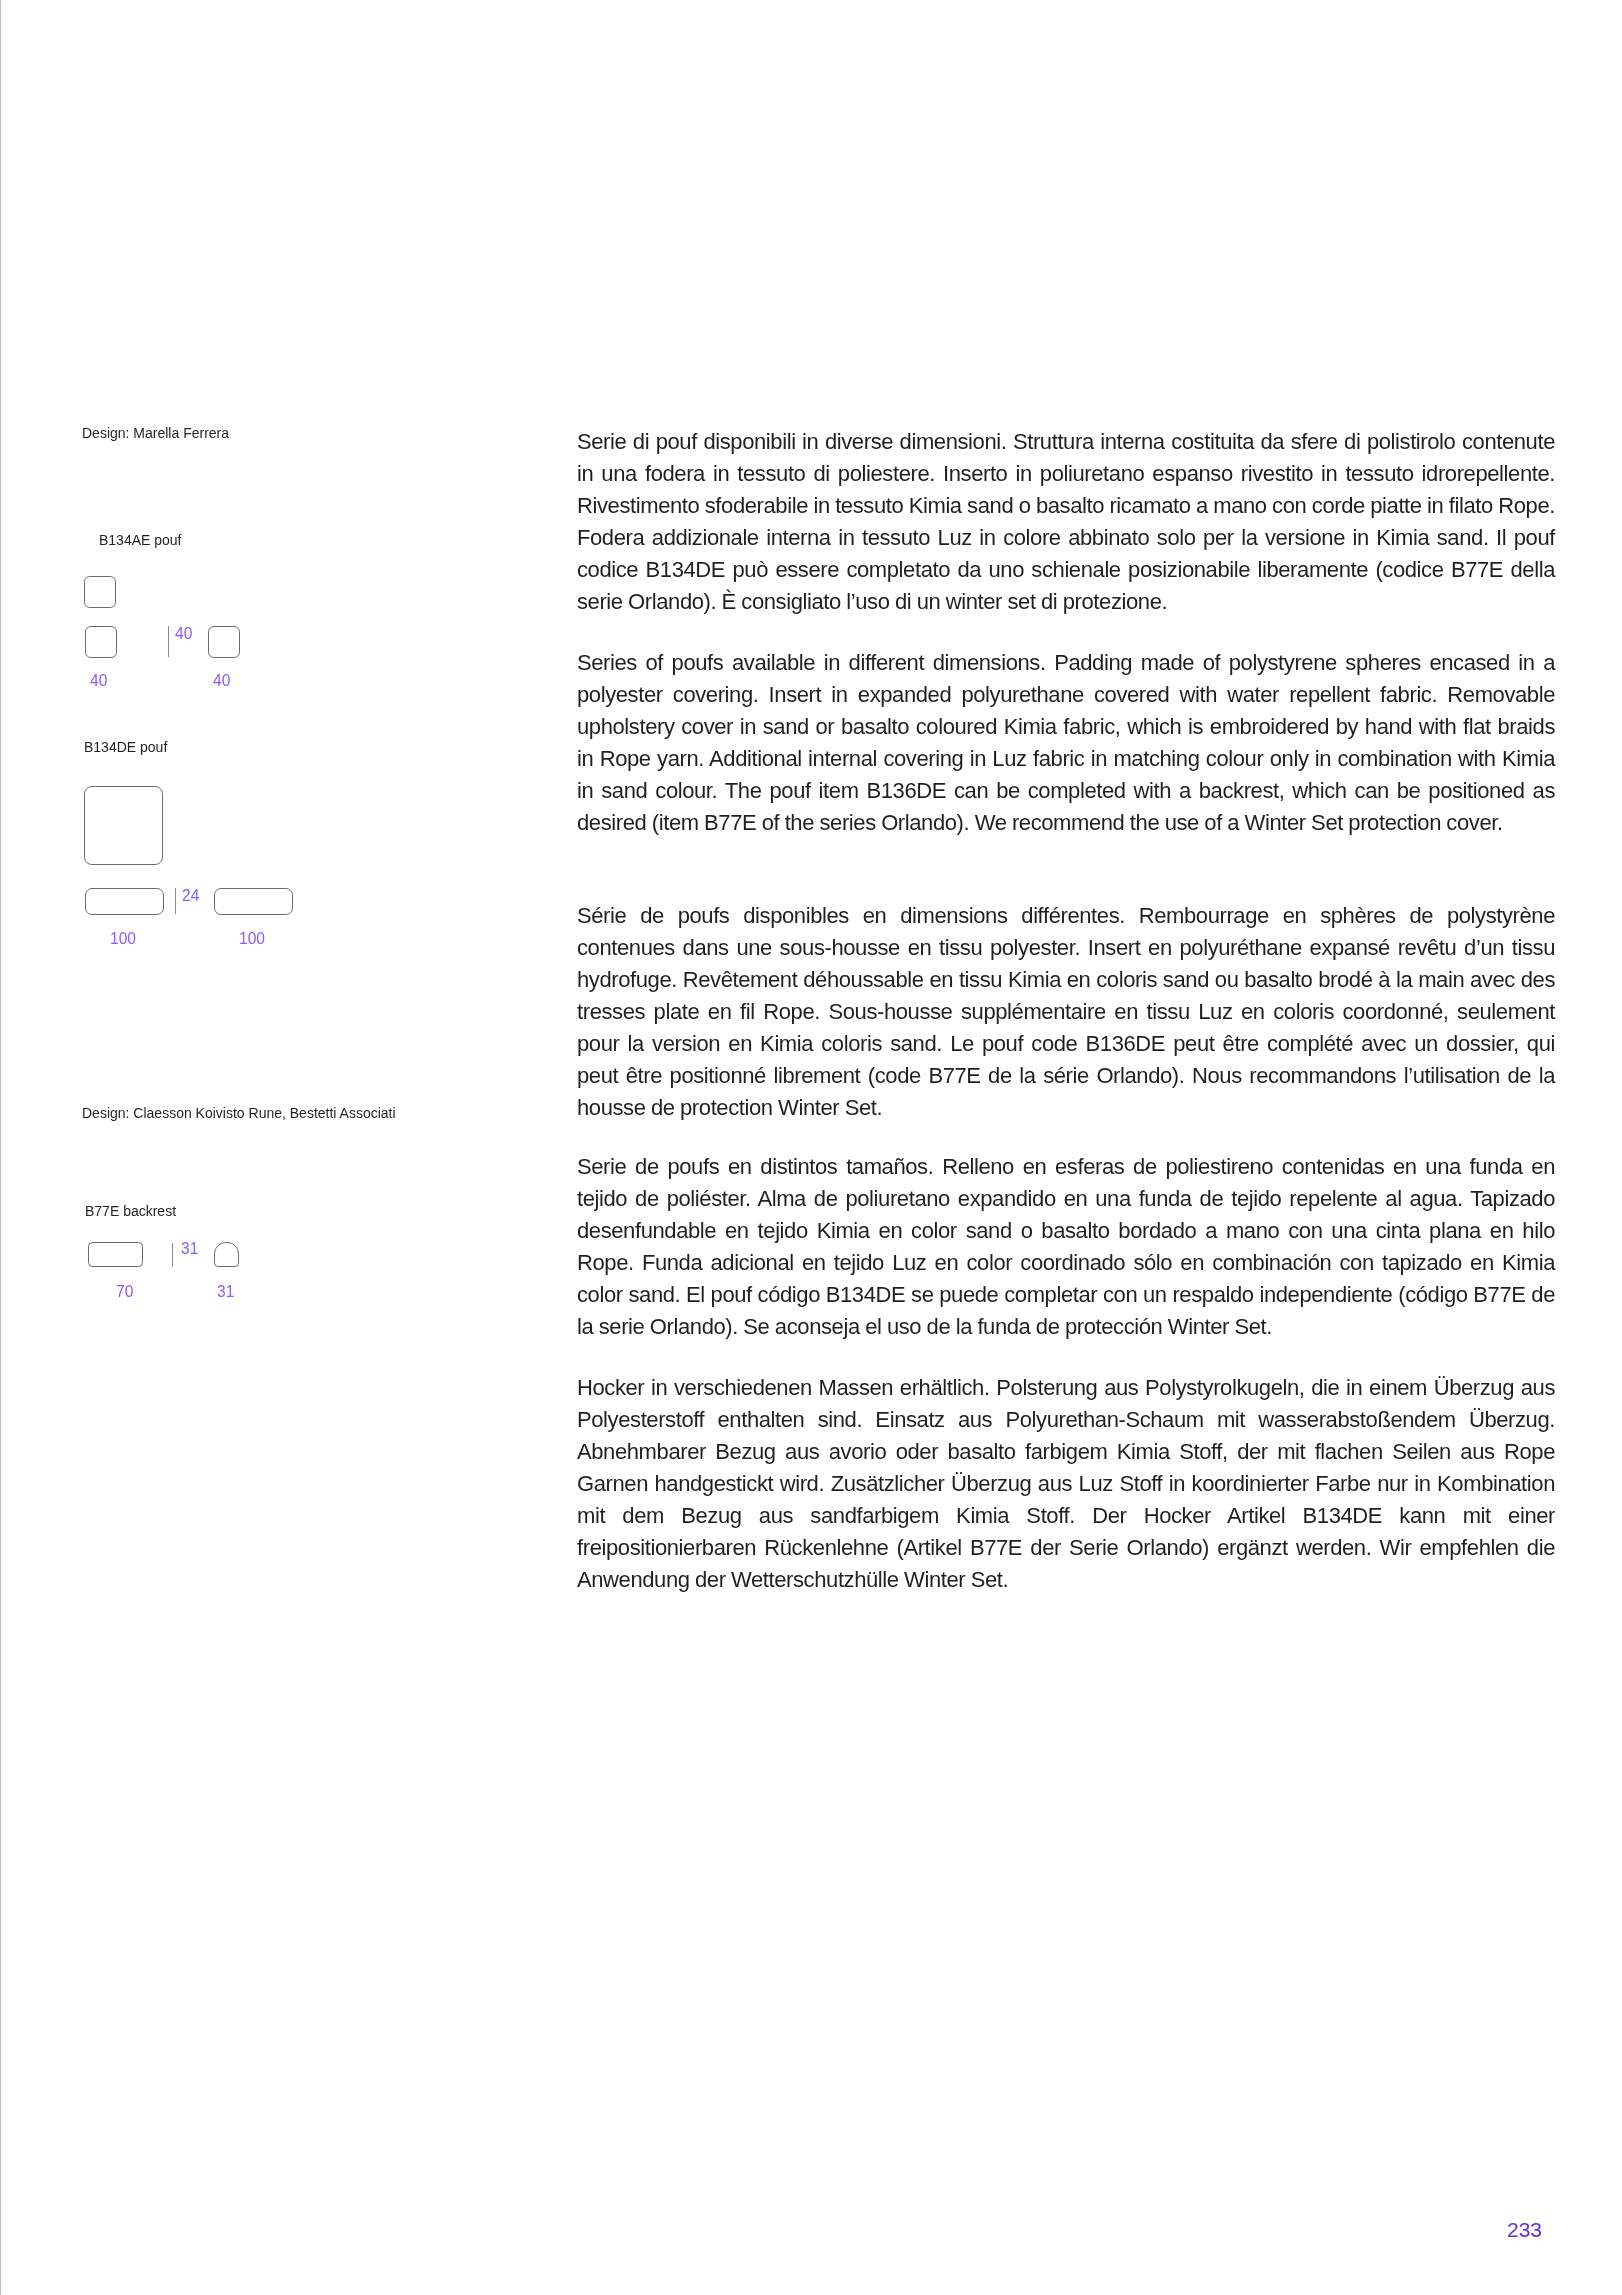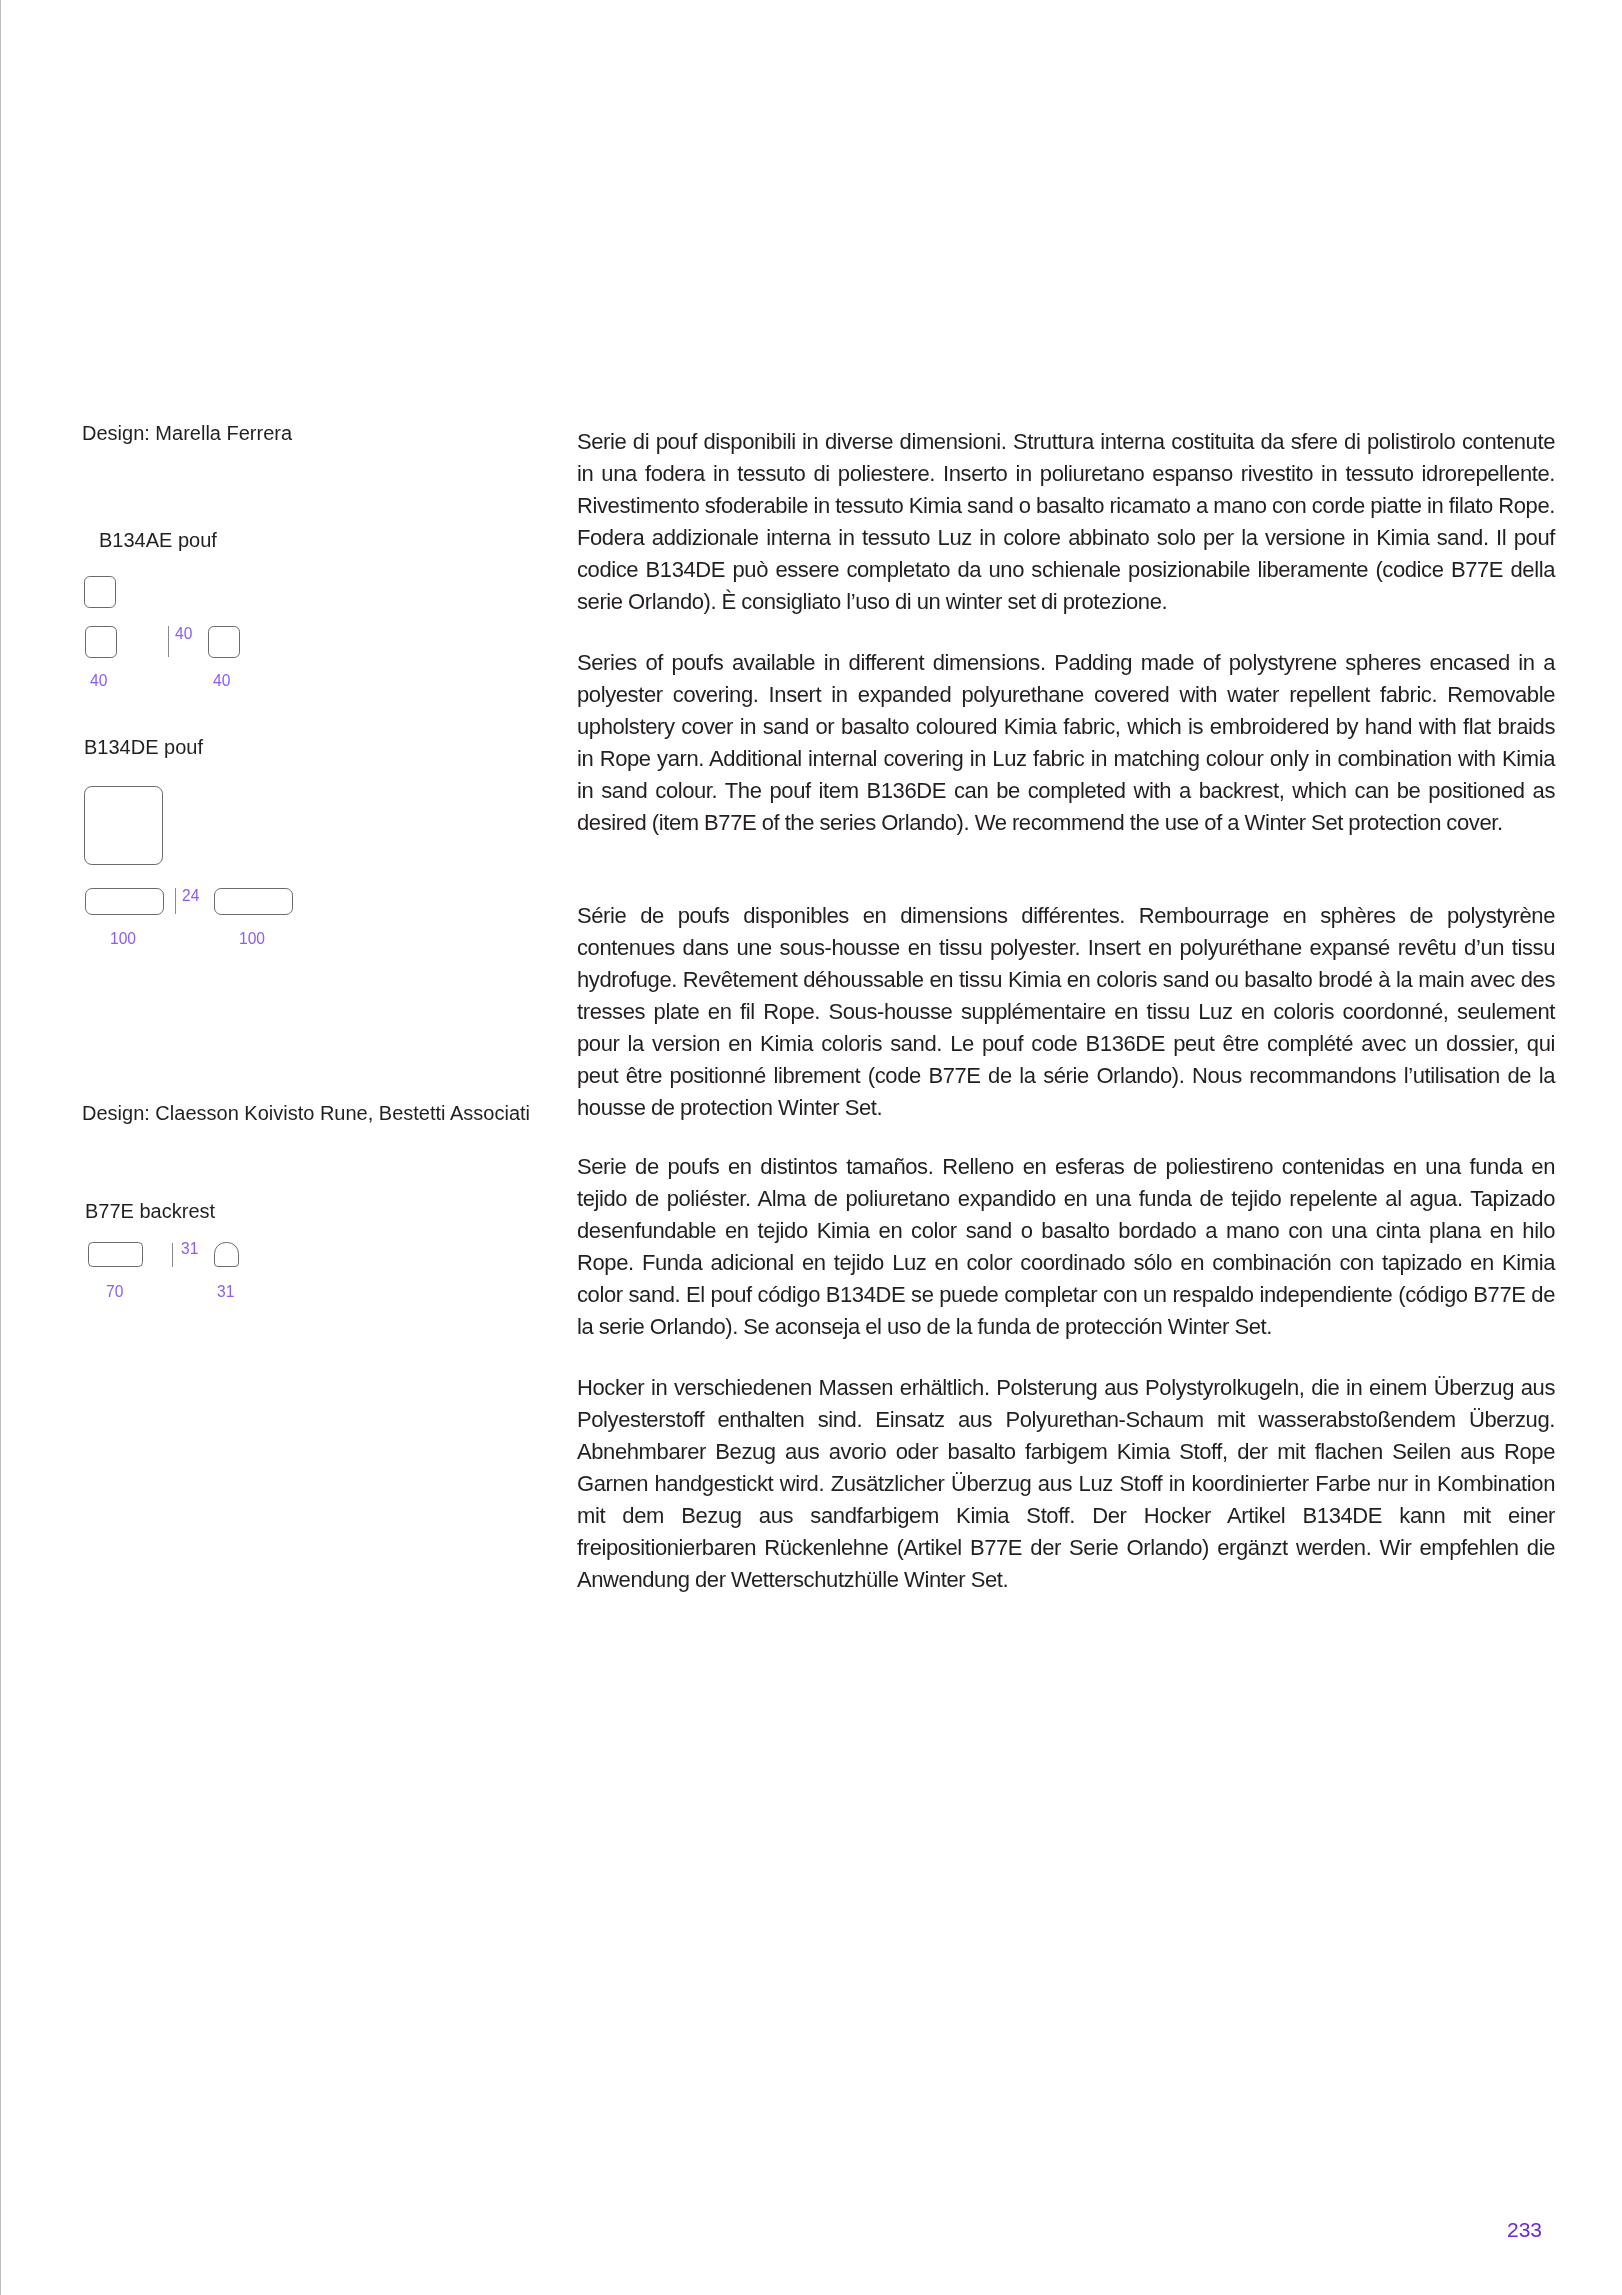--- a/index.html
+++ b/index.html
@@ -16,21 +16,21 @@
     color: #231f20;
   }
   .page-edge {
     position: absolute;
     left: 0; top: 0;
     width: 1.3px; height: 2295px;
     background: #bdbdbd;
   }
   .label {
     position: absolute;
-    font-size: 20px;
+    font-size: 14px;
     line-height: 22px;
     white-space: nowrap;
     color: #231f20;
     text-align: right;
   }
   .dim {
     position: absolute;
     font-size: 15.6px;
     line-height: 17px;
     color: #8b5cf6;
@@ -124,21 +124,21 @@
   <div>
     <div class="label" style="left:85px; top:1200px;">B77E backrest</div>
 
     <div class="shape" style="left:88px; top:1242px; width:55px; height:25px; border-radius:4.5px;"></div>
 
     <div class="dimline" style="left:172px; top:1243px; height:24px;"></div>
     <div class="dim" style="left:181px; top:1240px;">31</div>
 
     <div class="shape arch" style="left:214px; top:1242px; width:25px; height:25px;"></div>
 
-    <div class="dim" style="left:106px; top:1283px;">70</div>
+    <div class="dim" style="left:116px; top:1283px;">70</div>
     <div class="dim" style="left:217px; top:1283px;">31</div>
   </div>
 </div>
 
 <div class="text-col">
   <p class="para" style="top:420px;">Serie di pouf disponibili in diverse dimensioni. Struttura interna costituita da sfere di polistirolo con­tenute in una fodera in tessuto di poliestere. Inserto in poliuretano espanso rivestito in tessuto idrorepellente. Rivestimento sfoderabile in tessuto Kimia sand o basalto ricamato a mano con corde piatte in filato Rope. Fodera addizionale interna in tessuto Luz in colore abbinato solo per la versione in Kimia sand. Il pouf codice B134DE può essere completato da uno schienale posizionabile libera­mente (codice B77E della serie Orlando). È consigliato l’uso di un winter set di protezione.</p>
 
   <p class="para" style="top:641px;">Series of poufs available in different dimensions. Padding made of polystyrene spheres encased in a polyester covering. Insert in expanded polyurethane covered with water repellent fabric. Removable upholstery cover in sand or basalto coloured Kimia fabric, which is embroidered by hand with flat braids in Rope yarn. Additional internal covering in Luz fabric in matching colour only in combination with Kimia in sand colour. The pouf item B136DE can be completed with a backrest, which can be positioned as desired (item B77E of the series Orlando). We recommend the use of a Winter Set protection cover.</p>
 
   <p class="para" style="top:894px;">Série de poufs disponibles en dimensions différentes. Rembourrage en sphères de polystyrène contenues dans une sous-housse en tissu polyester. Insert en polyuréthane expansé revêtu d’un tissu hydrofuge. Revêtement déhoussable en tissu Kimia en coloris sand ou basalto brodé à la main avec des tresses plate en fil Rope. Sous-housse supplémentaire en tissu Luz en coloris coordonné, seulement pour la version en Kimia coloris sand. Le pouf code B136DE peut être complété avec un dossier, qui peut être positionné librement (code B77E de la série Orlando). Nous recommandons l’utilisation de la housse de protection Winter Set.</p>

